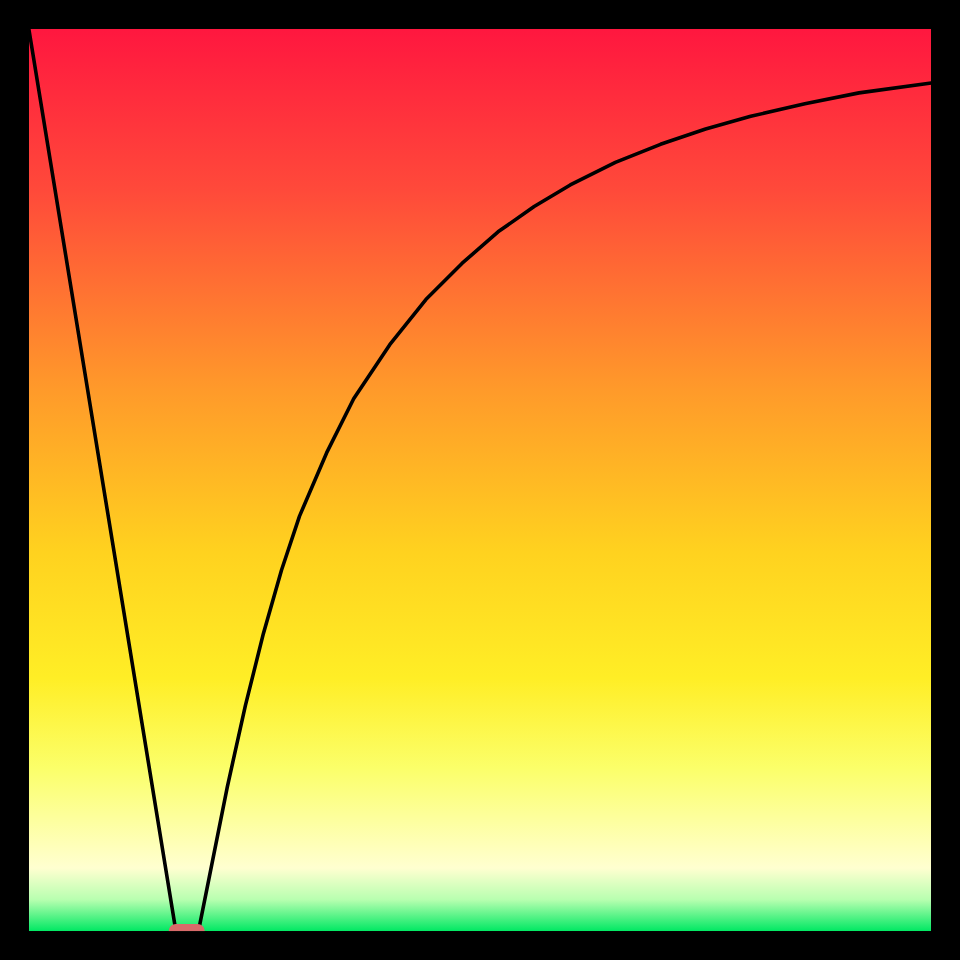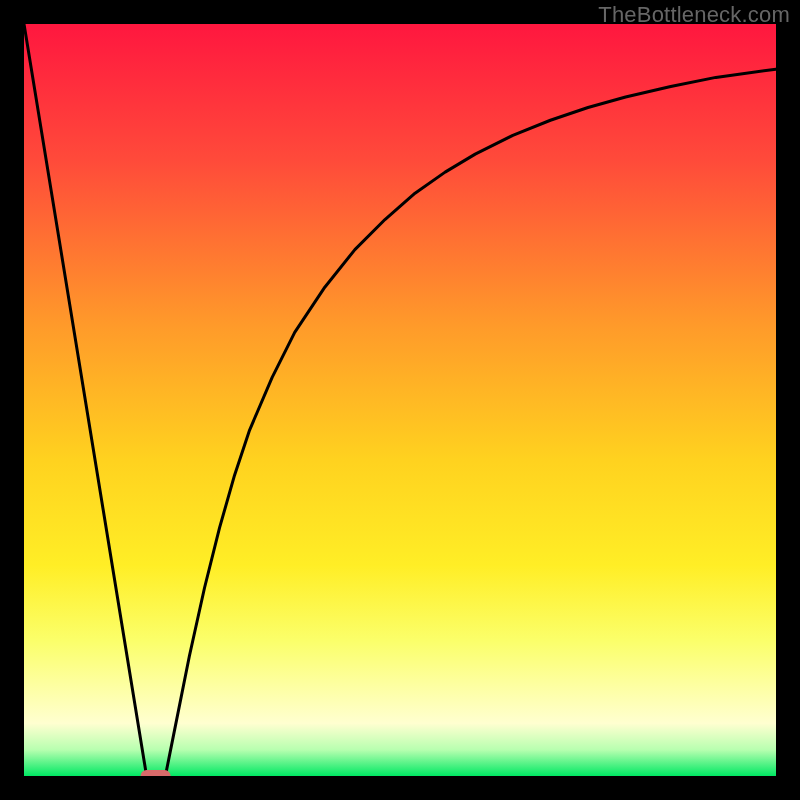--- a/index.html
+++ b/index.html
@@ -36,21 +36,20 @@
     z-index: 5;
     user-select: none;
   }
   svg { display: block; }
 </style>
 </head>
 <body>
 
 <div class="frame">
 
-  <div class="watermark">TheBottleneck.com</div>
 
   <div class="plot">
     <svg id="chart-svg" viewBox="0 0 752 752" width="752" height="752">
       <defs>
         <linearGradient id="bg-grad" x1="0" y1="0" x2="0" y2="1">
             <stop offset="0%" stop-color="#ff173f"></stop>
             <stop offset="18%" stop-color="#ff4a3a"></stop>
             <stop offset="40%" stop-color="#ff9a2a"></stop>
             <stop offset="57.99999999999999%" stop-color="#ffd21f"></stop>
             <stop offset="72%" stop-color="#ffee26"></stop>

